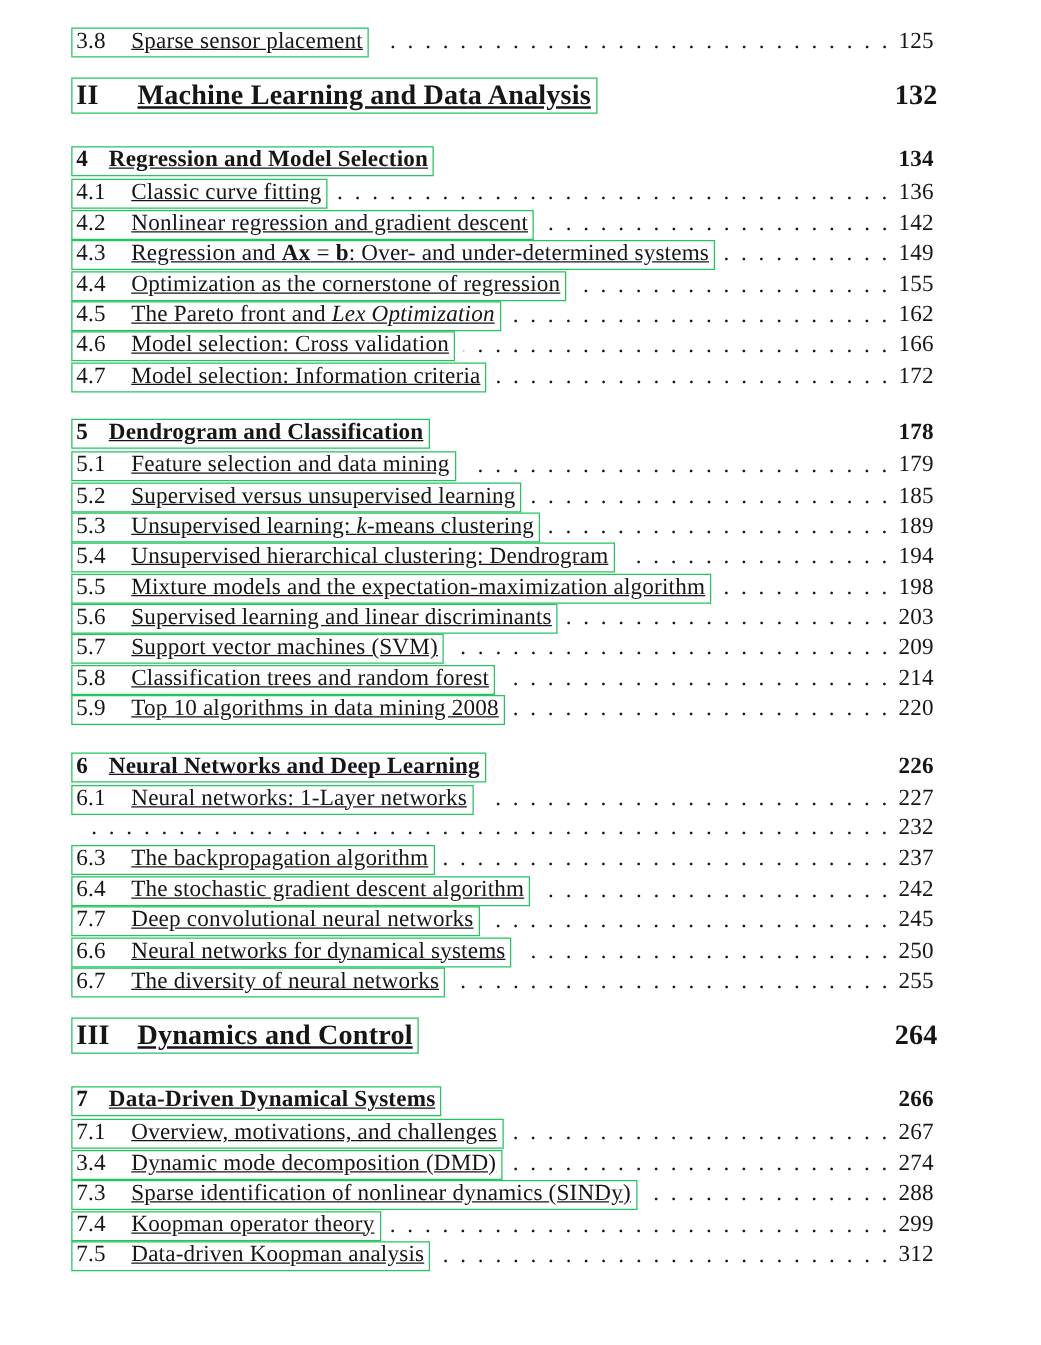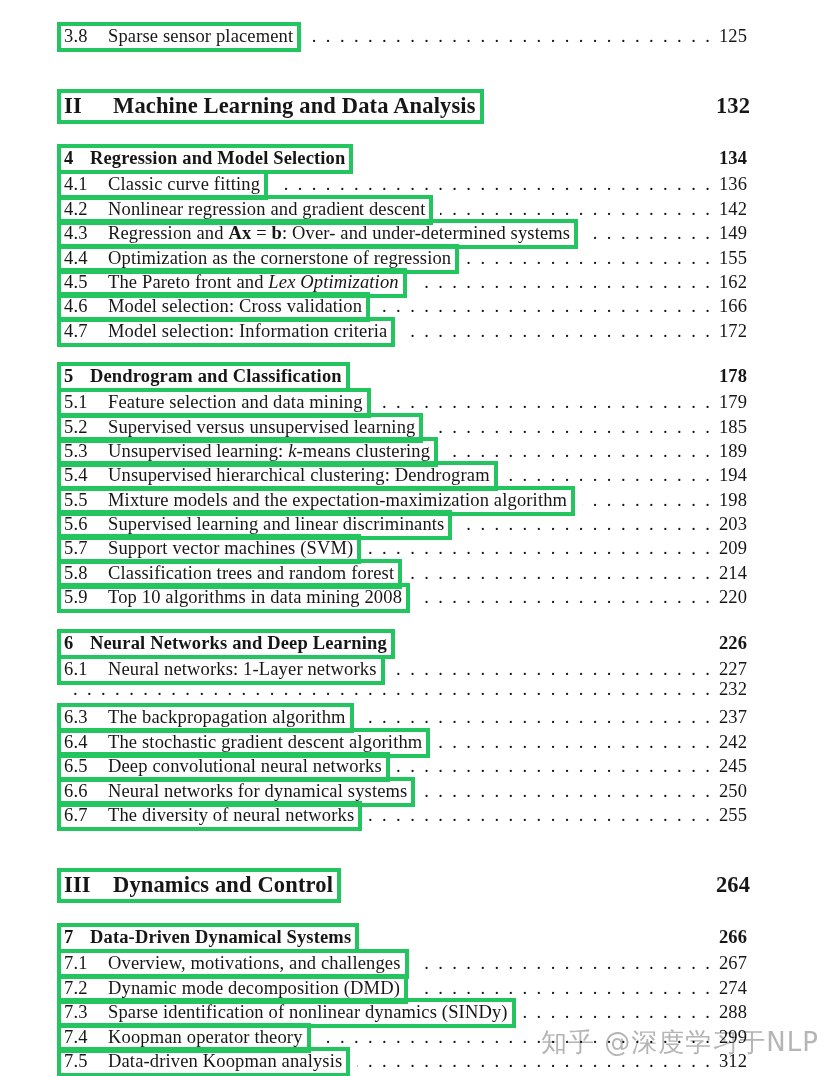--- a/index.html
+++ b/index.html
@@ -10,24 +10,24 @@
   }
   .page {
     position:relative; width:833px; height:1076px; box-sizing:border-box;
     padding:22px 82px 0 57px; background:#ffffff;
   }
   .row {
     display:flex; align-items:baseline; height:24.4px;
     font-size:18.5px; letter-spacing:0.15px; white-space:nowrap;
   }
   .row.chapter { height:26px; margin-top:21px; font-weight:bold; }
-  .row.part { height:34px; margin-top:43px; margin-bottom:16px; font-weight:bold; font-size:22.5px; }
+  .row.part { height:34px; margin-top:16px; margin-bottom:16px; font-weight:bold; font-size:22.5px; }
   .linkbox {
     flex:0 0 auto; max-width:100%; overflow:hidden;
-    border:4px solid #22c55e; padding:0 4px 1px 3px;
+    border:1px solid #22c55e; padding:0 4px 1px 3px;text-decoration:underline;
   }
   .num { display:inline-block; }
   .section .num { width:44px; }
   .chapter .num { width:26px; }
   .part .num { width:49px; }
   .dots {
     flex:1 1 0; min-width:8px; overflow:hidden;
     direction:rtl; text-align:right;
     word-spacing:4.5px; margin:0 5px 0 7px;
   }
@@ -164,21 +164,21 @@
     <span class="linkbox"><span class="num">6.3</span><span class="title">The backpropagation algorithm</span></span>
     <span class="dots">. . . . . . . . . . . . . . . . . . . . . . . . . . . . . . . . . . . . . . . . . . . . . . . . . . . . . . . . . . . . . . . . . . . . . . . . . . . . . . . . </span>
     <span class="pagenum">237</span>
   </div>
       <div class="row section">
     <span class="linkbox"><span class="num">6.4</span><span class="title">The stochastic gradient descent algorithm</span></span>
     <span class="dots">. . . . . . . . . . . . . . . . . . . . . . . . . . . . . . . . . . . . . . . . . . . . . . . . . . . . . . . . . . . . . . . . . . . . . . . . . . . . . . . . </span>
     <span class="pagenum">242</span>
   </div>
       <div class="row section">
-    <span class="linkbox"><span class="num">6.5</span><span class="title">Deep convolutional neural networks</span></span>
+    <span class="linkbox"><span class="num">7.7</span><span class="title">Deep convolutional neural networks</span></span>
     <span class="dots">. . . . . . . . . . . . . . . . . . . . . . . . . . . . . . . . . . . . . . . . . . . . . . . . . . . . . . . . . . . . . . . . . . . . . . . . . . . . . . . . </span>
     <span class="pagenum">245</span>
   </div>
       <div class="row section">
     <span class="linkbox"><span class="num">6.6</span><span class="title">Neural networks for dynamical systems</span></span>
     <span class="dots">. . . . . . . . . . . . . . . . . . . . . . . . . . . . . . . . . . . . . . . . . . . . . . . . . . . . . . . . . . . . . . . . . . . . . . . . . . . . . . . . </span>
     <span class="pagenum">250</span>
   </div>
       <div class="row section">
     <span class="linkbox"><span class="num">6.7</span><span class="title">The diversity of neural networks</span></span>
@@ -194,34 +194,33 @@
     <span class="linkbox"><span class="num">7</span><span class="title">Data-Driven Dynamical Systems</span></span>
     <span class="dots"></span>
     <span class="pagenum">266</span>
   </div>
       <div class="row section">
     <span class="linkbox"><span class="num">7.1</span><span class="title">Overview, motivations, and challenges</span></span>
     <span class="dots">. . . . . . . . . . . . . . . . . . . . . . . . . . . . . . . . . . . . . . . . . . . . . . . . . . . . . . . . . . . . . . . . . . . . . . . . . . . . . . . . </span>
     <span class="pagenum">267</span>
   </div>
       <div class="row section">
-    <span class="linkbox"><span class="num">7.2</span><span class="title">Dynamic mode decomposition (DMD)</span></span>
+    <span class="linkbox"><span class="num">3.4</span><span class="title">Dynamic mode decomposition (DMD)</span></span>
     <span class="dots">. . . . . . . . . . . . . . . . . . . . . . . . . . . . . . . . . . . . . . . . . . . . . . . . . . . . . . . . . . . . . . . . . . . . . . . . . . . . . . . . </span>
     <span class="pagenum">274</span>
   </div>
       <div class="row section">
     <span class="linkbox"><span class="num">7.3</span><span class="title">Sparse identification of nonlinear dynamics (SINDy)</span></span>
     <span class="dots">. . . . . . . . . . . . . . . . . . . . . . . . . . . . . . . . . . . . . . . . . . . . . . . . . . . . . . . . . . . . . . . . . . . . . . . . . . . . . . . . </span>
     <span class="pagenum">288</span>
   </div>
       <div class="row section">
     <span class="linkbox"><span class="num">7.4</span><span class="title">Koopman operator theory</span></span>
     <span class="dots">. . . . . . . . . . . . . . . . . . . . . . . . . . . . . . . . . . . . . . . . . . . . . . . . . . . . . . . . . . . . . . . . . . . . . . . . . . . . . . . . </span>
     <span class="pagenum">299</span>
   </div>
       <div class="row section">
     <span class="linkbox"><span class="num">7.5</span><span class="title">Data-driven Koopman analysis</span></span>
     <span class="dots">. . . . . . . . . . . . . . . . . . . . . . . . . . . . . . . . . . . . . . . . . . . . . . . . . . . . . . . . . . . . . . . . . . . . . . . . . . . . . . . . </span>
     <span class="pagenum">312</span>
   </div>
     </div>
-  <div class="watermark">知乎 @深度学习于NLP</div>
 </div>
 
 </body></html>

